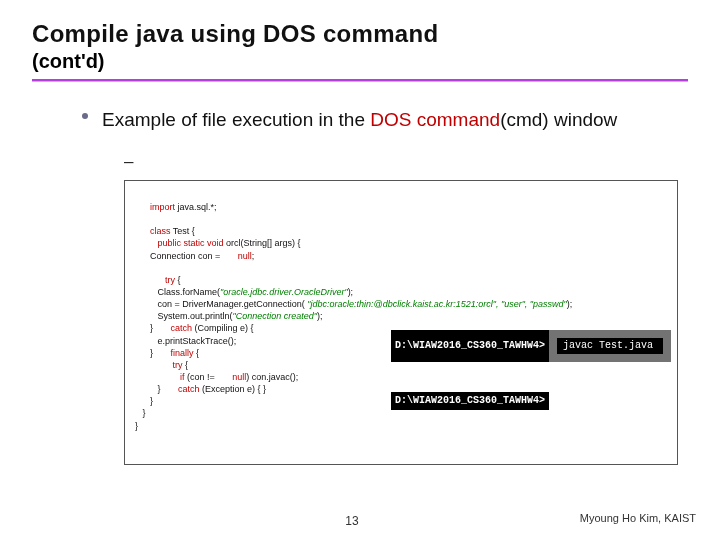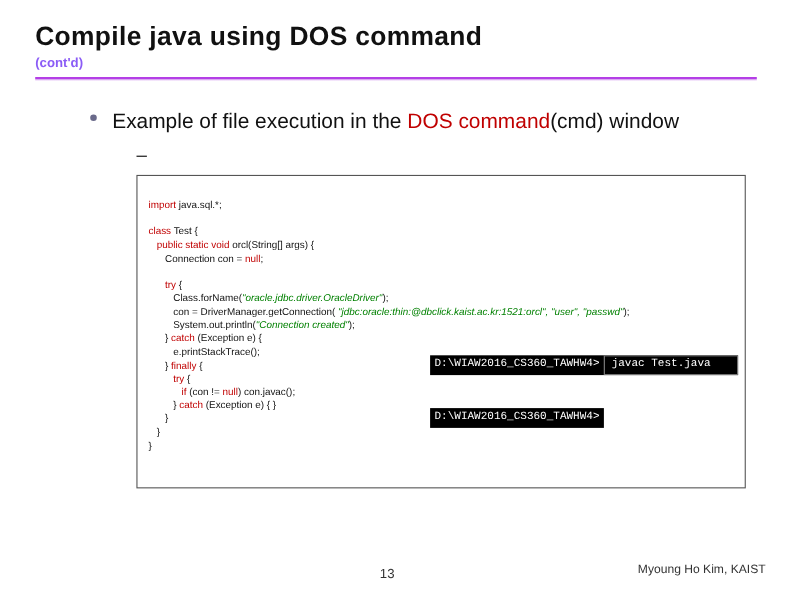--- a/index.html
+++ b/index.html
@@ -15,32 +15,32 @@
   }
   .title {
     font-size: 24px;
     font-weight: bold;
     color: #111;
     letter-spacing: 0.3px;
     line-height: 1.15;
     margin: 0 0 2px 0;
   }
   .subtitle {
-    font-size: 12px;
+    font-size: 20px;
     font-weight: bold;
-    color: #8b5cf6;
+    color: #000000;
     margin: 0 0 6px 0;
   }
   .divider {
     height: 3px;
     background: linear-gradient(to bottom, #b43ee6 0%, #b43ee6 60%, #d9a7f1 60%, #d9a7f1 100%);
     margin-bottom: 22px;
   }
   .content { padding-left: 50px; padding-right: 10px; }
-  .bullet-row { display: flex; align-items: flex-start; margin-bottom: 4px; }
+  .bullet-row { display: flex; align-items: flex-start; margin-bottom: 16px; }
   .bullet-dot {
     width: 6px; height: 6px; border-radius: 50%;
     background: #6a6a8a;
     margin-top: 9px; margin-right: 14px;
     flex: 0 0 auto;
   }
   .bullet-text { font-size: 19px; line-height: 1.7; color: #111; }
   .emph { color: #c00000; }
   .sub-row { display: flex; align-items: flex-start; padding-left: 42px; margin: 2px 0 8px 0; }
   .dash { width: 14px; flex: 0 0 auto; font-size: 17px; color: #222; margin-right: 6px; }
@@ -50,21 +50,21 @@
     margin-left: 42px;
     padding: 8px 10px 8px 10px;
     font-family: Arial, Helvetica, sans-serif;
     font-size: 9px;
     line-height: 1.35;
     color: #111;
     white-space: pre;
     position: relative;
     overflow: hidden;
   }
-  .kw { color: #c00000; }
+  .kw { color: #c00000; margin-left: 15px; }
   .str { color: #008000; font-style: italic; }
   .cmd-overlay {
     position: absolute;
     right: 6px;
     bottom: 24px;
     width: 280px;
   }
   .cmd-line {
     display: flex;
     align-items: stretch;
@@ -72,25 +72,26 @@
   }
   .cmd-prompt {
     background: #000;
     color: #fff;
     font-family: "Courier New", monospace;
     font-size: 10px;
     padding: 2px 4px;
     flex: 0 0 auto;
     display: flex;
     align-items: center;
+    font-weight: bold;
   }
   .cmd-input {
     background: #000;
     color: #fff;
-    border: 1px solid #737373;
+    border: 8px solid #737373;
     font-family: "Courier New", monospace;
     font-size: 10px;
     padding: 1px 6px;
     display: flex;
     align-items: center;
     flex: 1;
   }
   .footer-page {
     position: absolute;
     bottom: 12px;
@@ -130,21 +131,21 @@
 <span class="kw">import</span><span> java.sql.*;</span>
 <span></span>
 <span class="kw">class</span><span> Test {</span>
 <span class="kw">   public static void</span><span> orcl(String[] args) {</span>
 <span>      Connection con = </span><span class="kw">null</span><span>;</span>
 <span></span>
 <span class="kw">      try</span><span> {</span>
 <span>         Class.forName(</span><span class="str">"oracle.jdbc.driver.OracleDriver"</span><span>);</span>
 <span>         con = DriverManager.getConnection( </span><span class="str">"jdbc:oracle:thin:@dbclick.kaist.ac.kr:1521:orcl", "user", "passwd"</span><span>);</span>
 <span>         System.out.println(</span><span class="str">"Connection created"</span><span>);</span>
-<span>      } </span><span class="kw">catch</span><span> (Exception e) {</span>
+<span>      } </span><span class="kw">catch</span><span> (Compiling e) {</span>
 <span>         e.printStackTrace();</span>
 <span>      } </span><span class="kw">finally</span><span> {</span>
 <span class="kw">         try</span><span> {</span>
 <span class="kw">            if</span><span> (con != </span><span class="kw">null</span><span>) con.javac();</span>
 <span>         } </span><span class="kw">catch</span><span> (Exception e) { }</span>
 <span>      }</span>
 <span>   }</span>
 <span>}</span>
     <div class="cmd-overlay">
       <div class="cmd-line">

